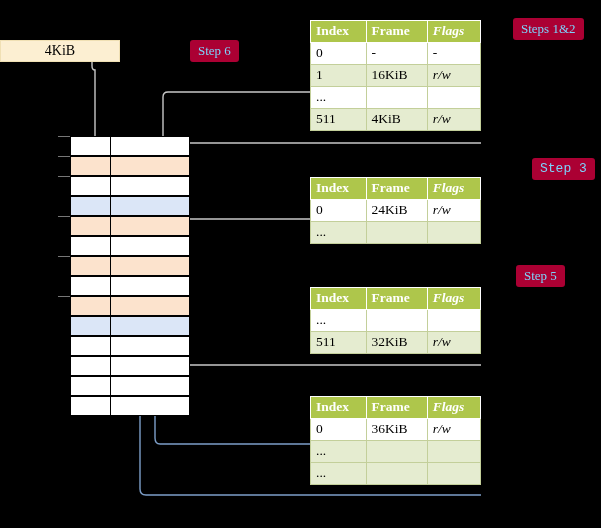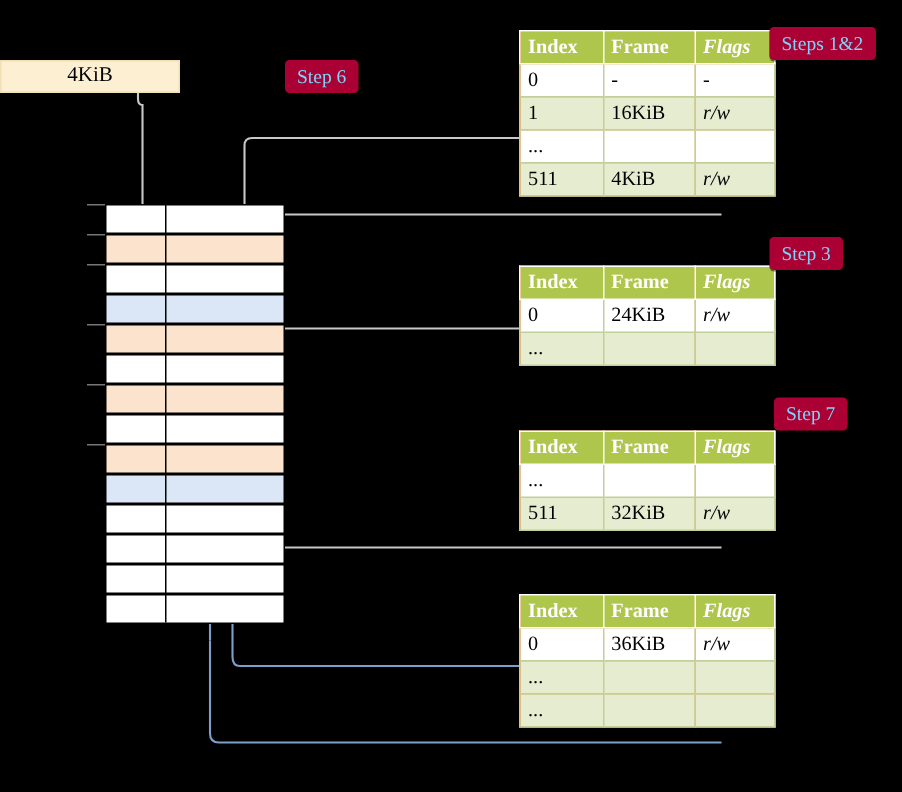--- a/index.html
+++ b/index.html
@@ -43,23 +43,22 @@
   }
   
   .memsep{
     position:absolute;left:110px;top:136px;width:0;height:279px;
     border-left:1px solid #000;
   }
 
   
   .ptable{
     position:absolute;width:171px;border-collapse:collapse;
-    font-size:13.5px;background:#f97316;
+    font-size:13.5px;background:#86efac;
     border:1px solid #b9c98a;
-    margin-left:36px;
   }
   .ptable th{
     background:#aec64b;color:#fff;font-weight:bold;
     text-align:left;padding:2px 5px 3px 5px;
     border:1px solid #fff;font-size:13.5px;
   }
   .ptable td{
     padding:2px 5px 3px 5px;border:1px solid #c3cf9a;
     height:18px;box-sizing:border-box;background:#fff;
     white-space:nowrap;
@@ -230,17 +229,17 @@
             <td class="col-f"></td>
             <td class="col-g"></td>
           </tr>
         </tbody>
       </table>
     </div>
 
   <div id="badges-host">
       <div class="badge" style="left: 190px; top: 40px;">Step 6</div>
       <div class="badge" style="left: 513px; top: 18px;">Steps 1&amp;2</div>
-      <div class="badge" style="left: 513px; top: 158px;">Step 3</div>
-      <div class="badge" style="left: 516px; top: 265px;">Step 7</div>
+      <div class="badge" style="left: 532px; top: 158px; font-family: Liberation Mono, monospace;">Step 3</div>
+      <div class="badge" style="left: 516px; top: 265px;">Step 5</div>
     </div>
 
 </div>
 
 </body></html>

